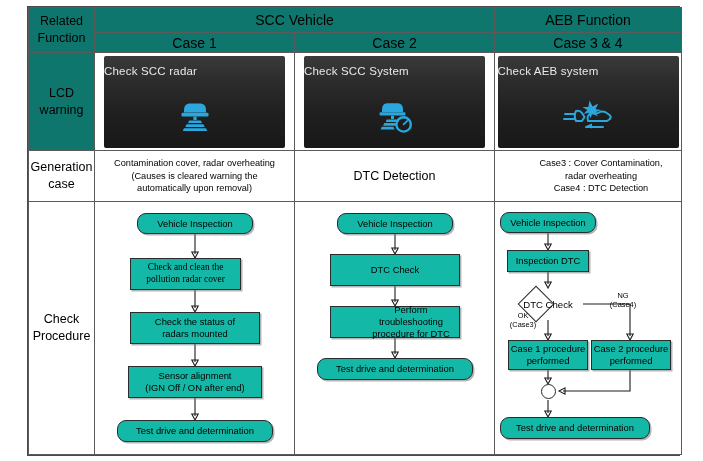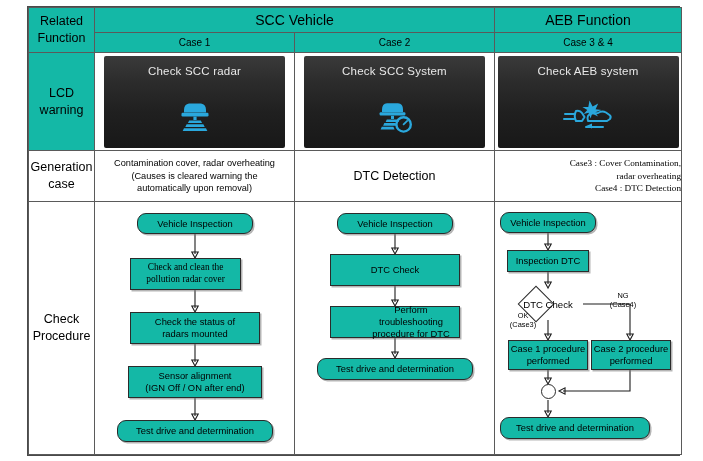--- a/index.html
+++ b/index.html
@@ -27,42 +27,42 @@
   }
   .tbl td,.tbl th{
     border:1px solid #5a5a5a;
     padding:0;
     vertical-align:middle;
     text-align:center;
     font-weight:normal;
     color:#000;
     box-sizing:border-box;
   }
-  .gray{background:#14b8a6;}
+  .gray{background:#0f766e;}
   .white{background:#ffffff;}
 
   .hdr-main{font-size:14px;height:25px;}
-  .hdr-sub{font-size:10px;height:20px;}
+  .hdr-sub{font-size:14px;height:20px;}
   .rowlabel{font-size:12.5px;line-height:1.35;}
   .gen-txt{font-size:9.2px;line-height:1.35;padding:3px 5px;}
   .gen-txt.big{font-size:12.5px;}
-  .gen-txt.left{text-align:right;padding-left:26px;font-family:Liberation Serif, serif;}
+  .gen-txt.left{text-align:center;padding-left:26px;}
 
   
   .lcd-cell{height:98px;}
   .lcd{
     width:181px;height:92px;
     margin:0 auto;
     background:linear-gradient(180deg,#3a3a3a 0%,#2c2c2c 28%,#202020 60%,#181818 100%);
     position:relative;
     border-radius:2px;
   }
   .lcd-title{
     position:absolute;left:0;right:0;top:9px;
-    text-align:center;
+    text-align:left;
     color:#e8e8e8;
     font-size:11.5px;
     letter-spacing:.2px;
   }
   .lcd-icon{
     position:absolute;left:0;right:0;top:37px;
     display:flex;justify-content:center;align-items:center;
     height:48px;
   }
 

